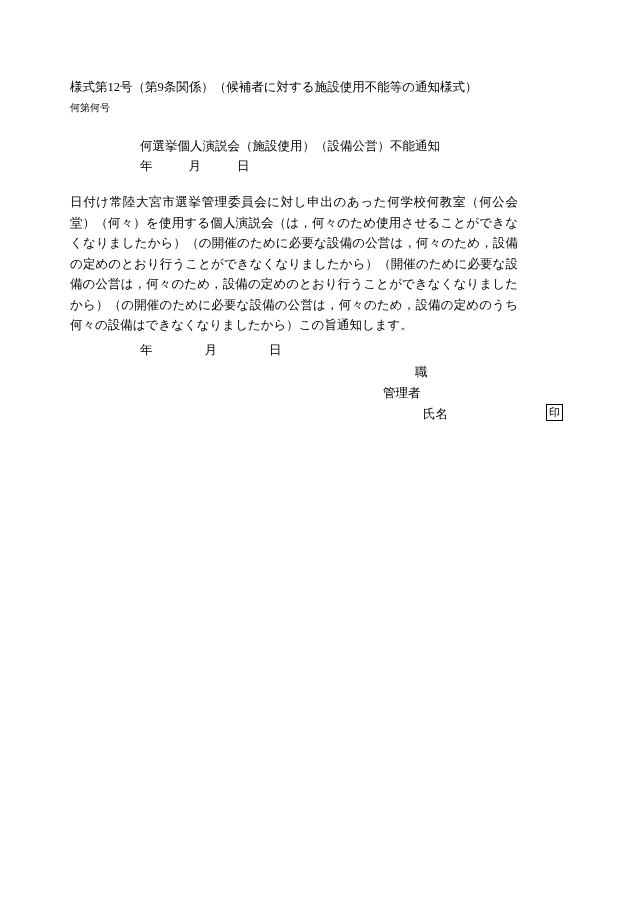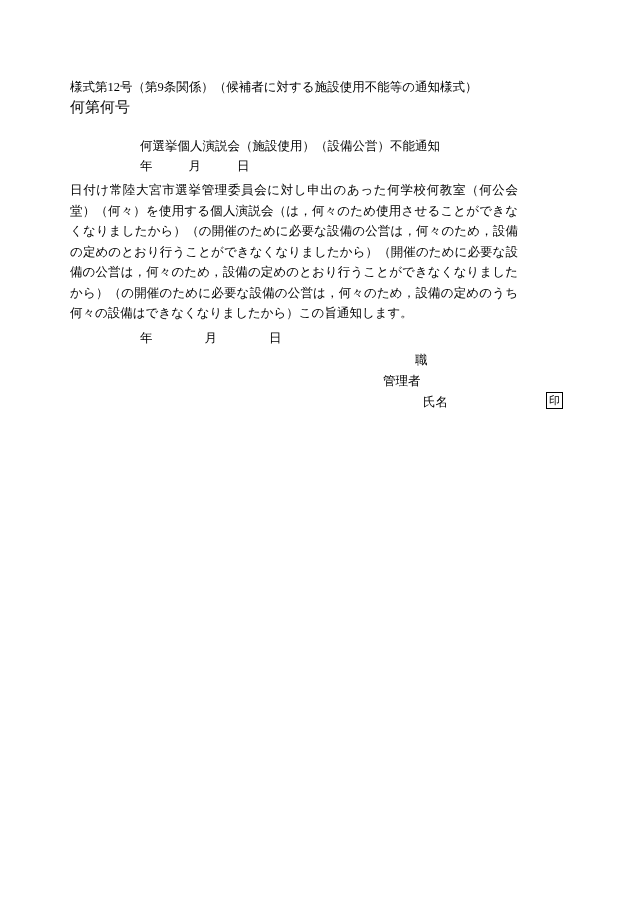--- a/index.html
+++ b/index.html
@@ -20,21 +20,21 @@
     height: 916px;
     box-sizing: border-box;
     padding: 78px 53px 0 70px;
   }
   .form-no {
     font-size: 12.5px;
     line-height: 19px;
     white-space: nowrap;
   }
   .doc-no {
-    font-size: 15px;
+    font-size: 10px;
     line-height: 19px;
     margin-top: 1px;
   }
   .title-row {
     margin-top: 20px;
     padding-left: 70px;
     font-size: 12.5px;
     line-height: 19px;
   }
   .date-row {
@@ -42,21 +42,21 @@
     padding-left: 70px;
     font-size: 12.5px;
     line-height: 19px;
     white-space: nowrap;
   }
   .date-row .gap-sm {
     display: inline-block;
     width: 36px;
   }
   .body-text {
-    margin-top: 4px;
+    margin-top: 16px;
     font-size: 12.5px;
     line-height: 20.5px;
     text-align: justify;
     text-justify: inter-ideograph;
   }
   .sign-block {
     margin-top: 2px;
     font-size: 12.5px;
     line-height: 21px;
   }

